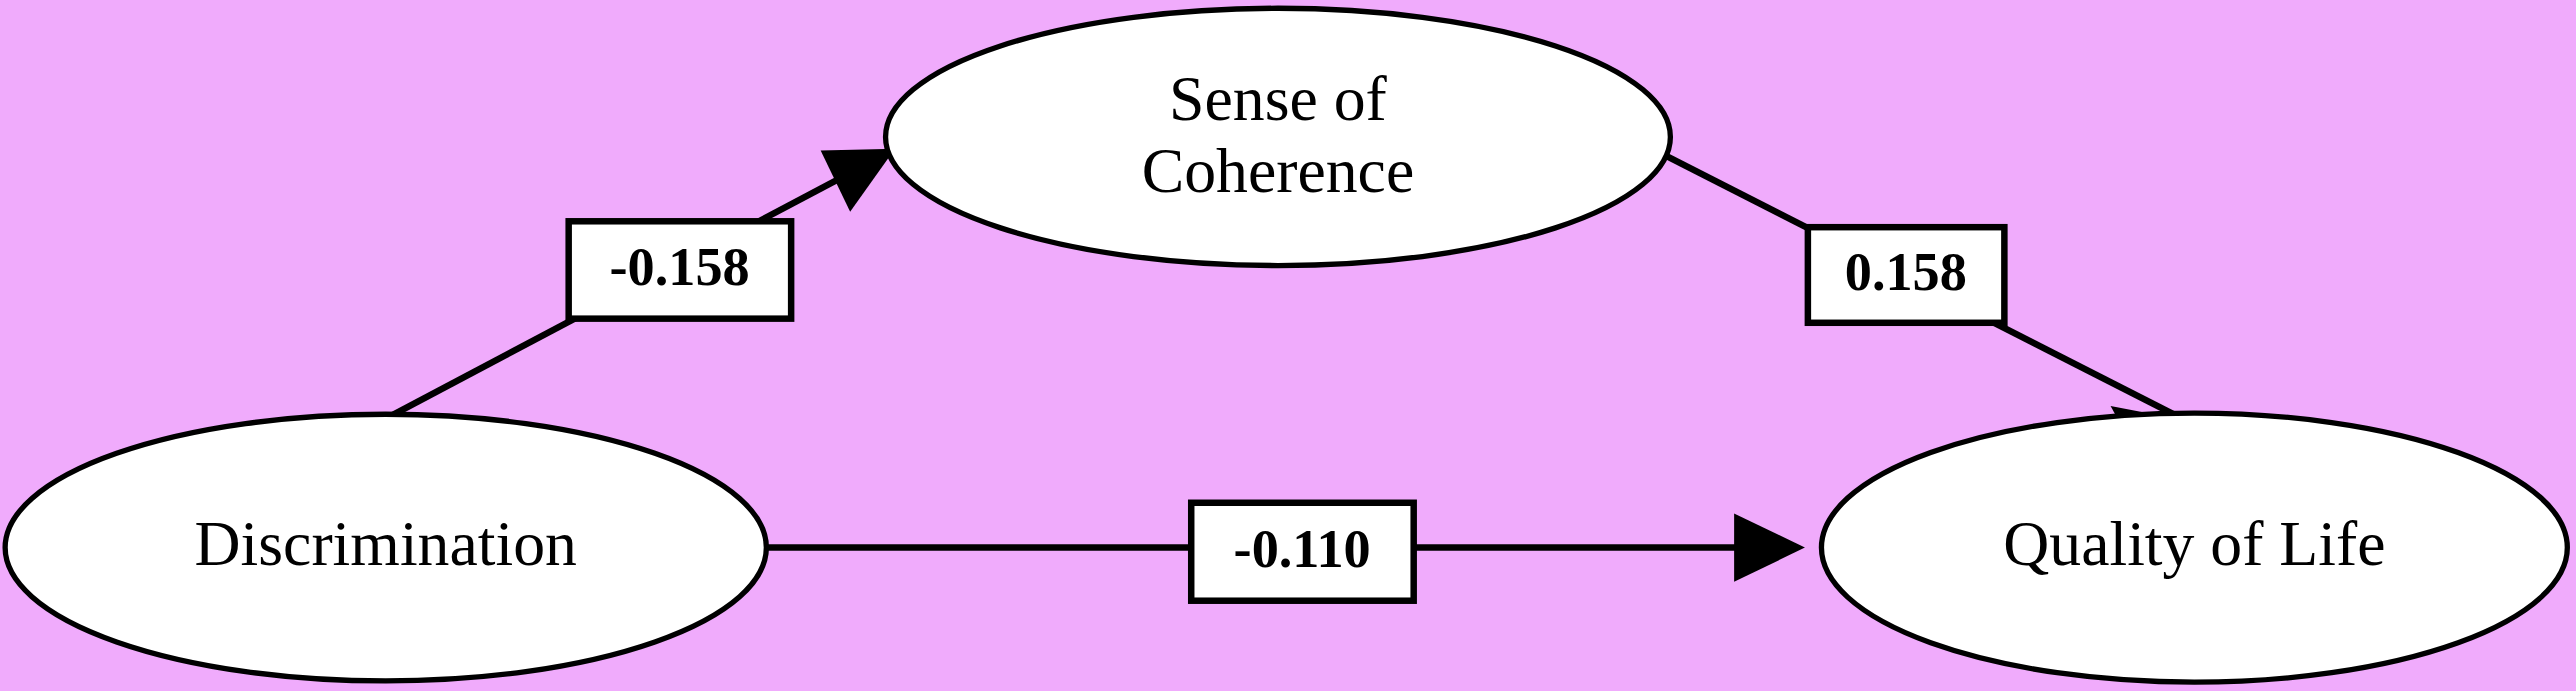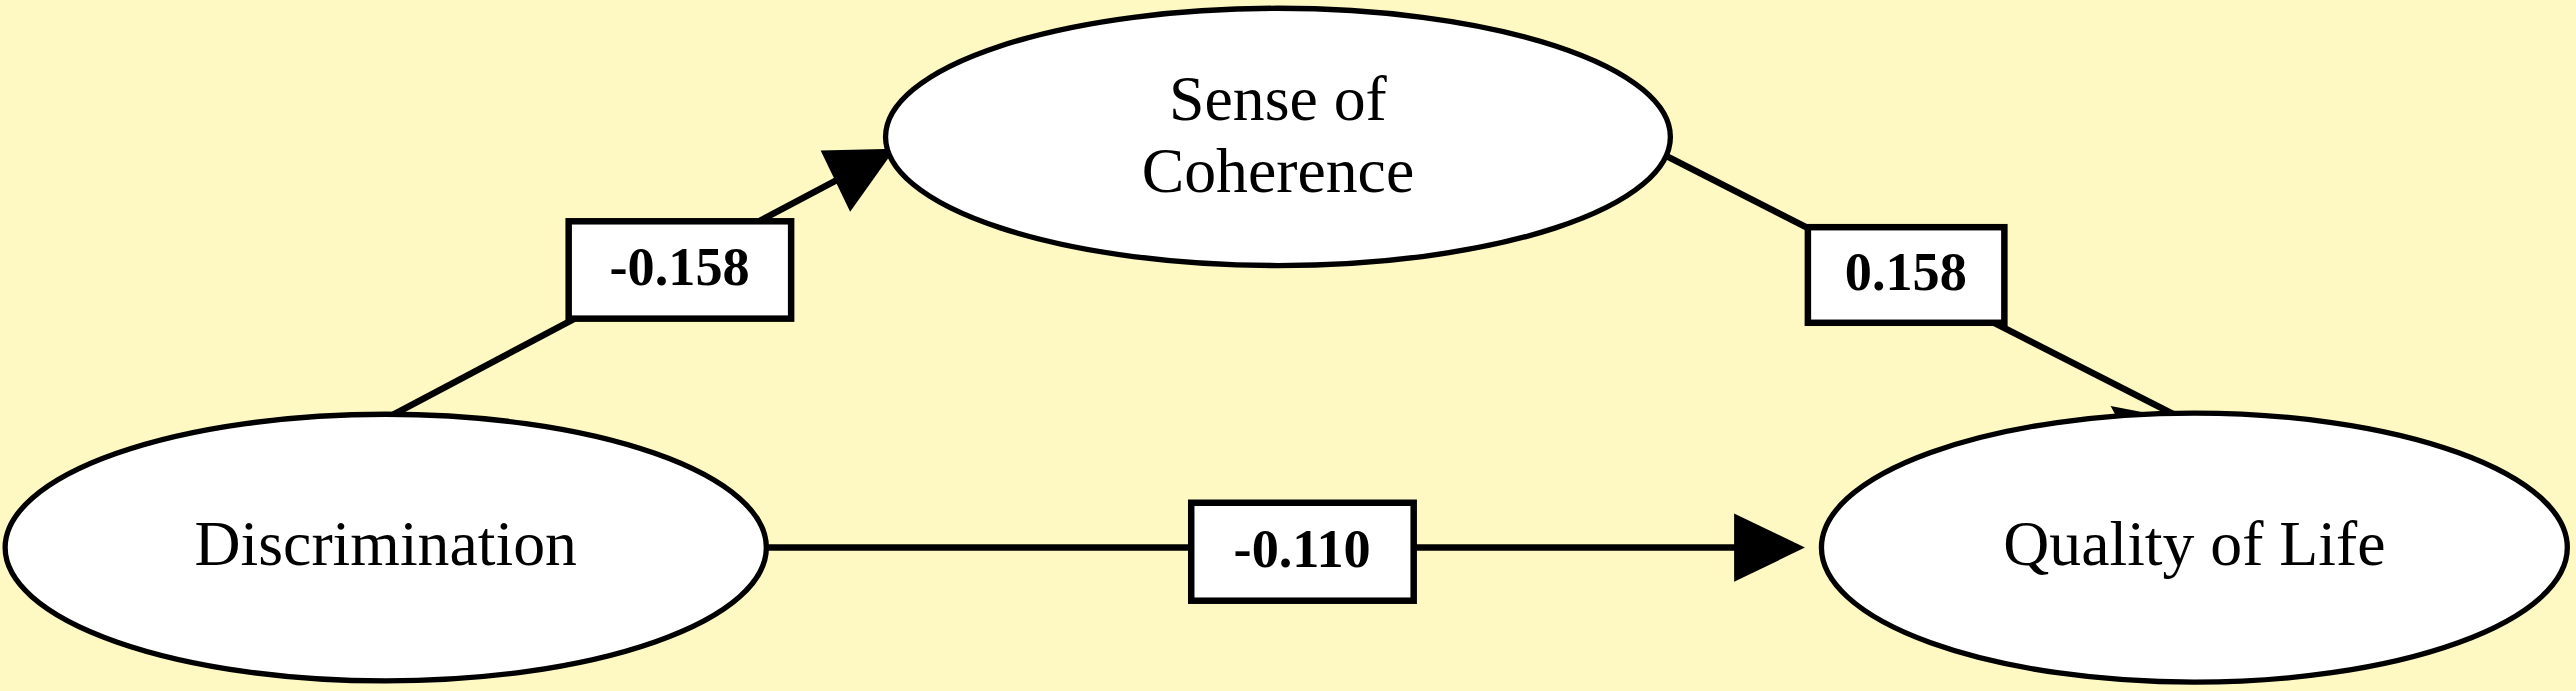--- a/index.html
+++ b/index.html
@@ -5,21 +5,21 @@
 <style>
   html, body {
     margin: 0;
     padding: 0;
     background: #ffffff;
   }
   #canvas-wrap {
     position: relative;
     width: 2576px;
     height: 691px;
-    background: #fef9c3;
+    background: #f0abfc;
     overflow: hidden;
   }
   svg#diagram {
     position: absolute;
     top: 0;
     left: 0;
     width: 2576px;
     height: 691px;
     display: block;
   }

